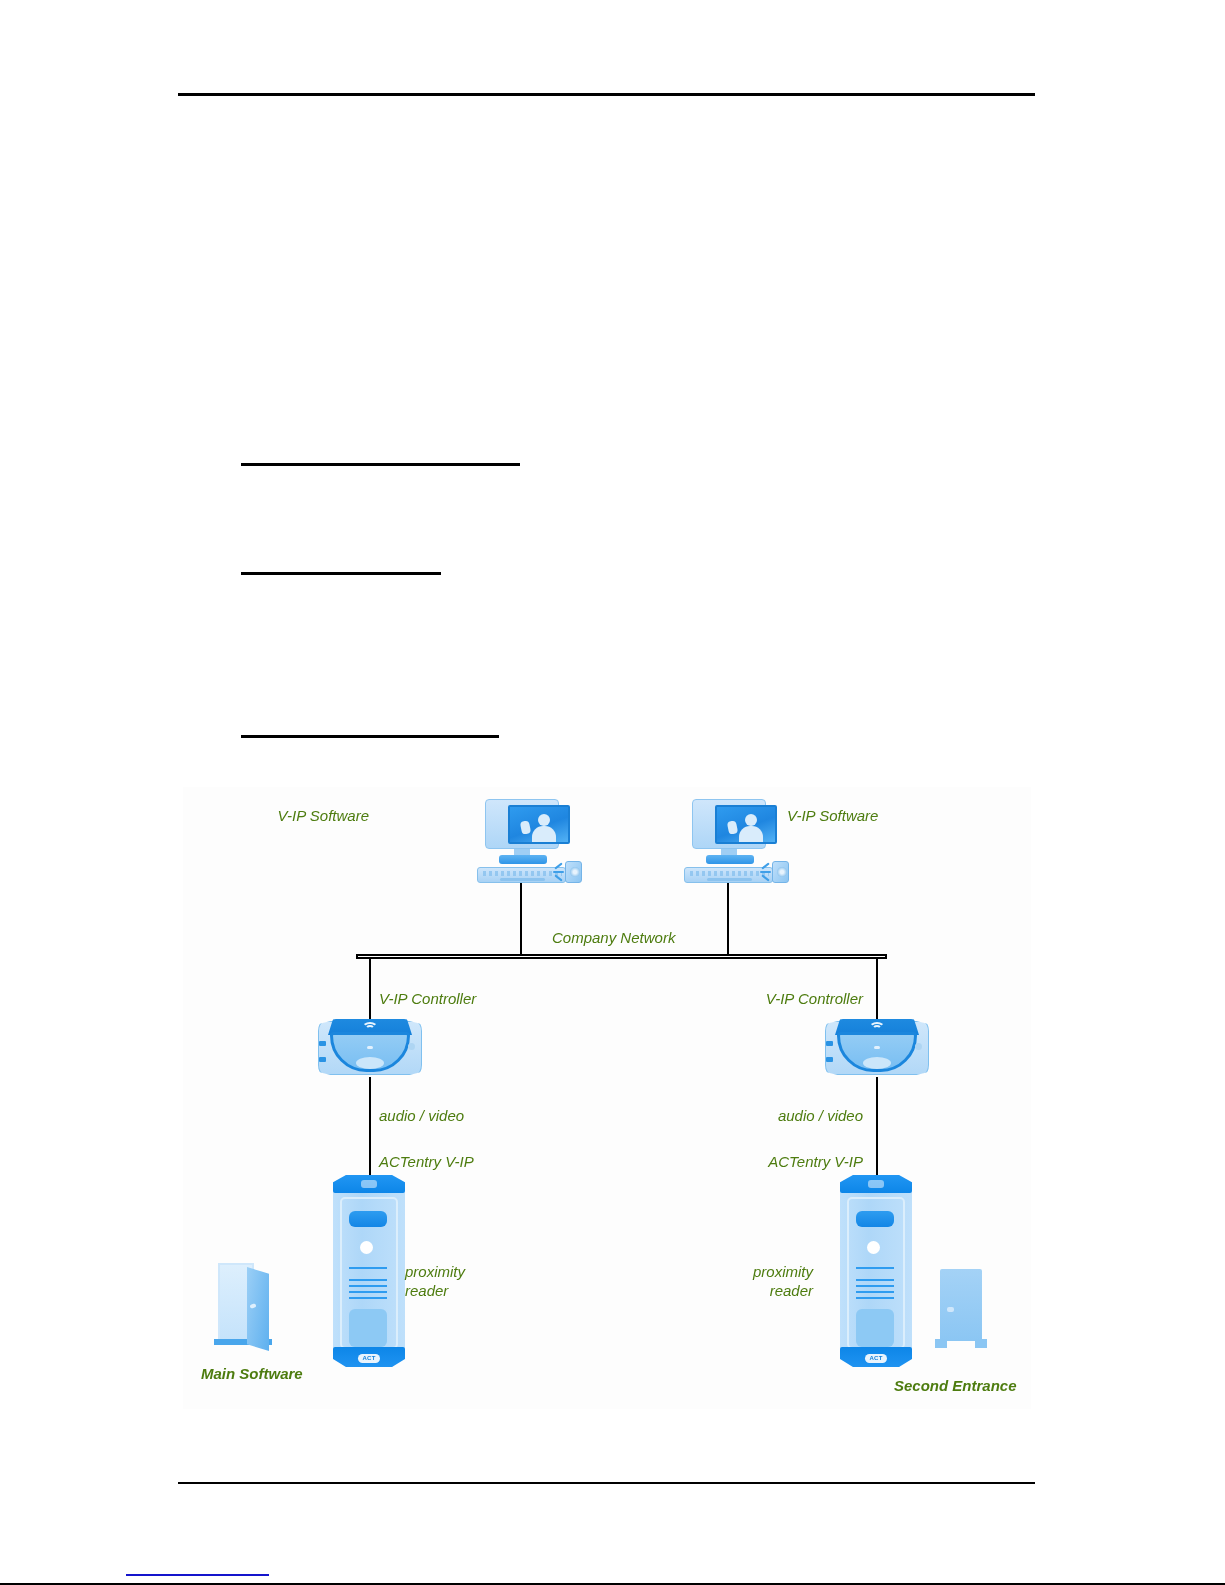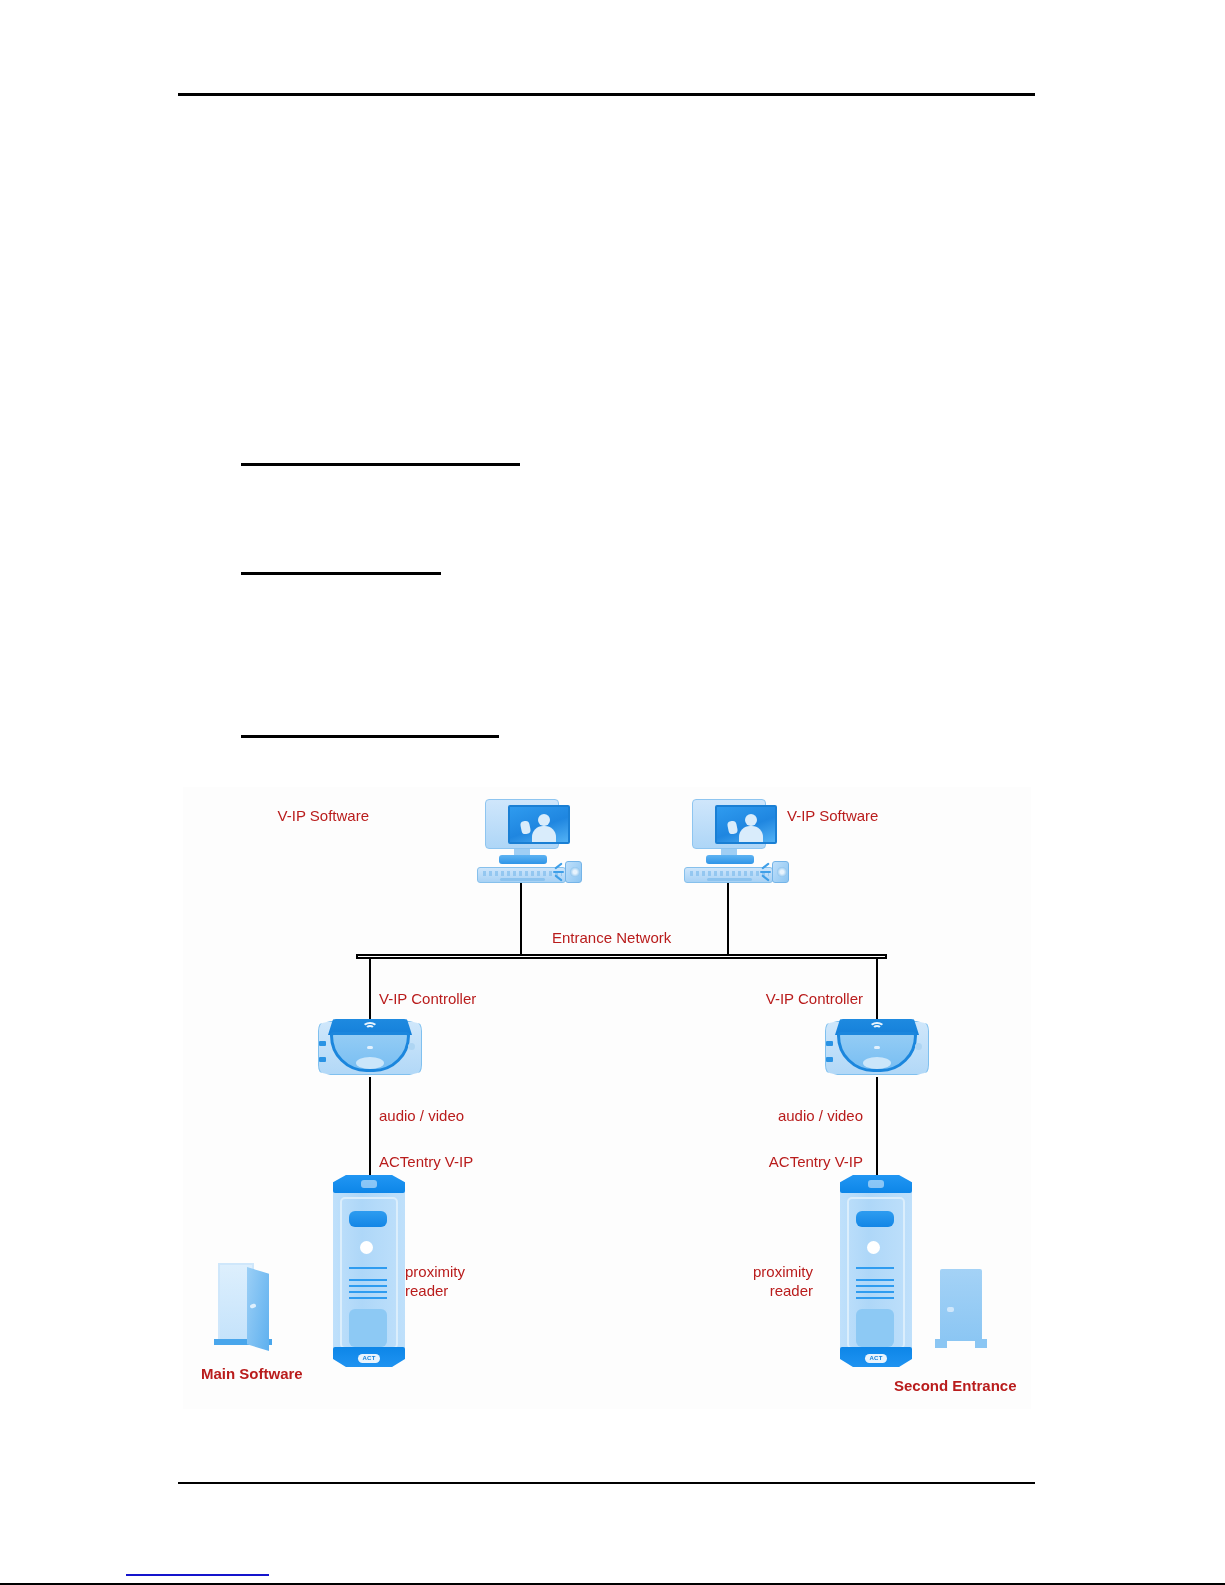--- a/index.html
+++ b/index.html
@@ -54,23 +54,24 @@
     top: 787px;
     width: 848px;
     height: 622px;
     background: #fdfdfd;
   }
 
   .dlabel {
     position: absolute;
     font-family: "Liberation Sans", sans-serif;
     font-size: 15px;
-    color: #b91c1c;
+    color: #4d7c0f;
     white-space: nowrap;
     line-height: 1.22;
+    font-style: italic;
   }
   .dlabel.bold { font-weight: 600; }
   .dlabel.r { text-align: right; }
 
   
   .wire {
     position: absolute;
     background: #000000;
   }
   .wire.v { width: 2px; }
@@ -482,21 +483,21 @@
           <i class="sw3"></i>
       </div>
       <div class="speaker">
         <div class="speaker-cone"></div>
       </div>
     </div>
 
     <div class="wire v" style="left:337px; top:96px; height:73px;"></div>
     <div class="wire v" style="left:544px; top:96px; height:73px;"></div>
 
-    <div class="dlabel" style="left:369px; top:142px;">Entrance Network</div>
+    <div class="dlabel" style="left:369px; top:142px;">Company Network</div>
     <div class="bus"></div>
     <div class="bus-end" style="left:173px;"></div>
     <div class="bus-end" style="left:702px;"></div>
 
     <div class="wire v" style="left:186px; top:172px; height:60px;"></div>
     <div class="wire v" style="left:693px; top:172px; height:60px;"></div>
 
     <div class="dlabel" style="left:196px; top:203px;">V-IP Controller</div>
     <div class="controller" style="left:135px; top:228px;">
       <div class="ctrl-shell"></div>

